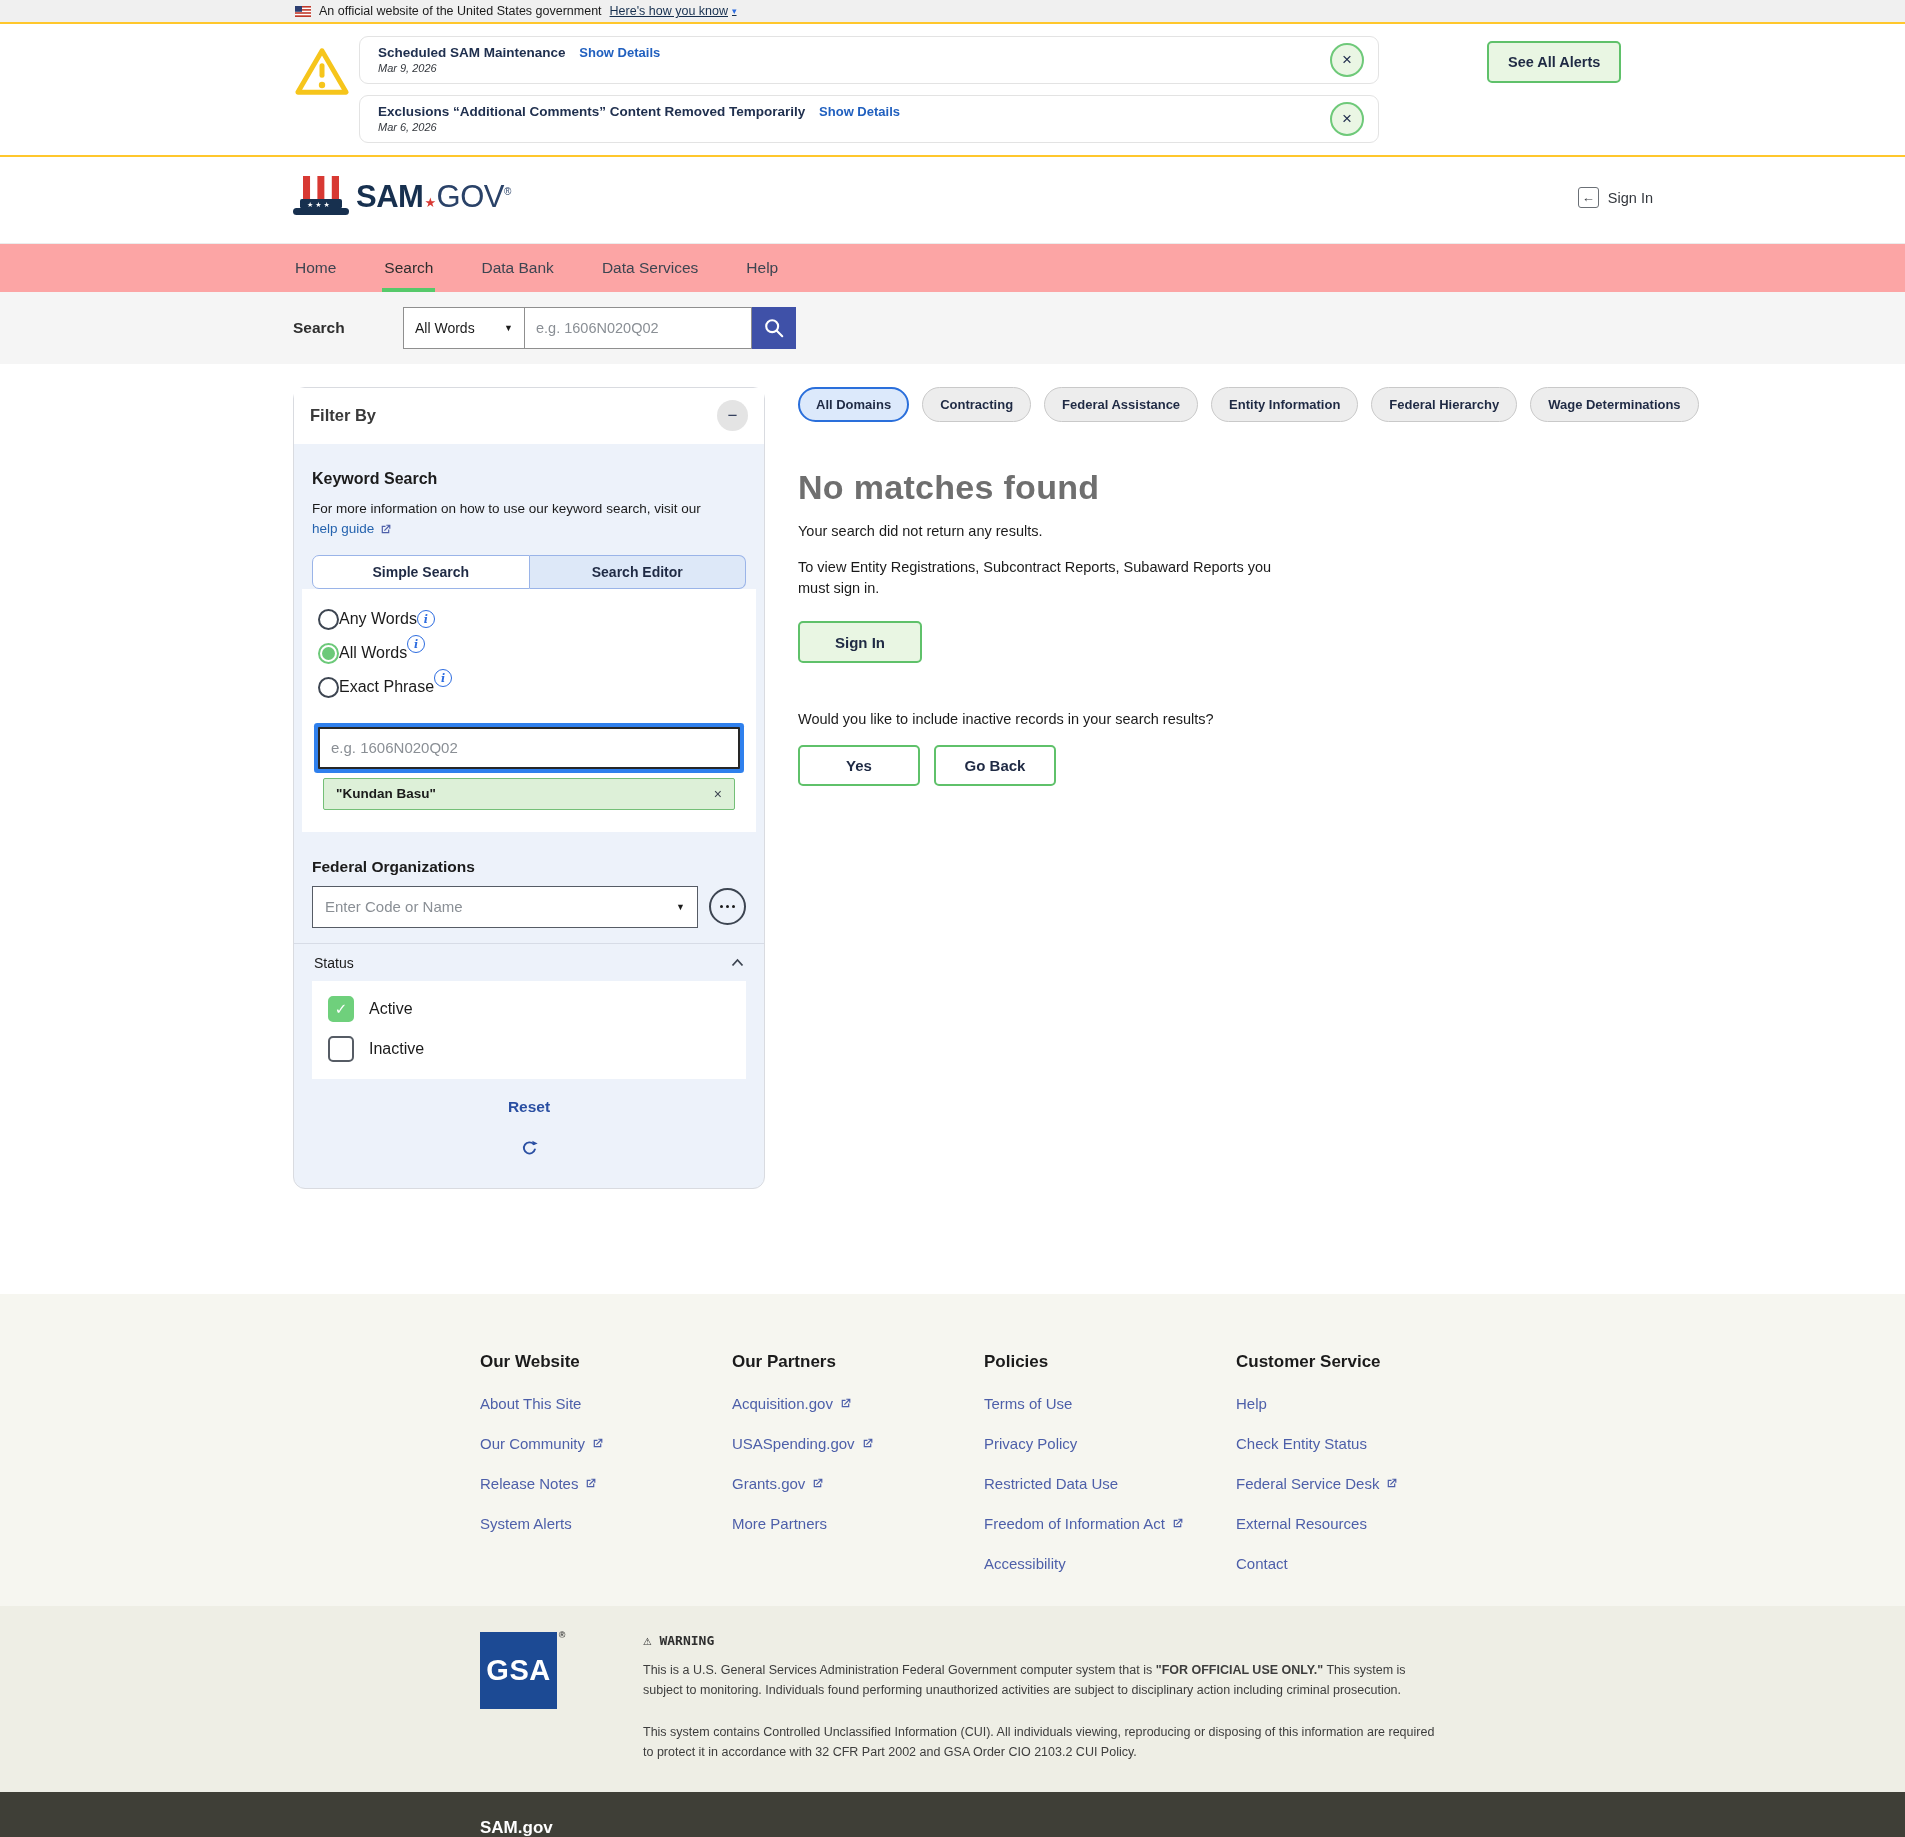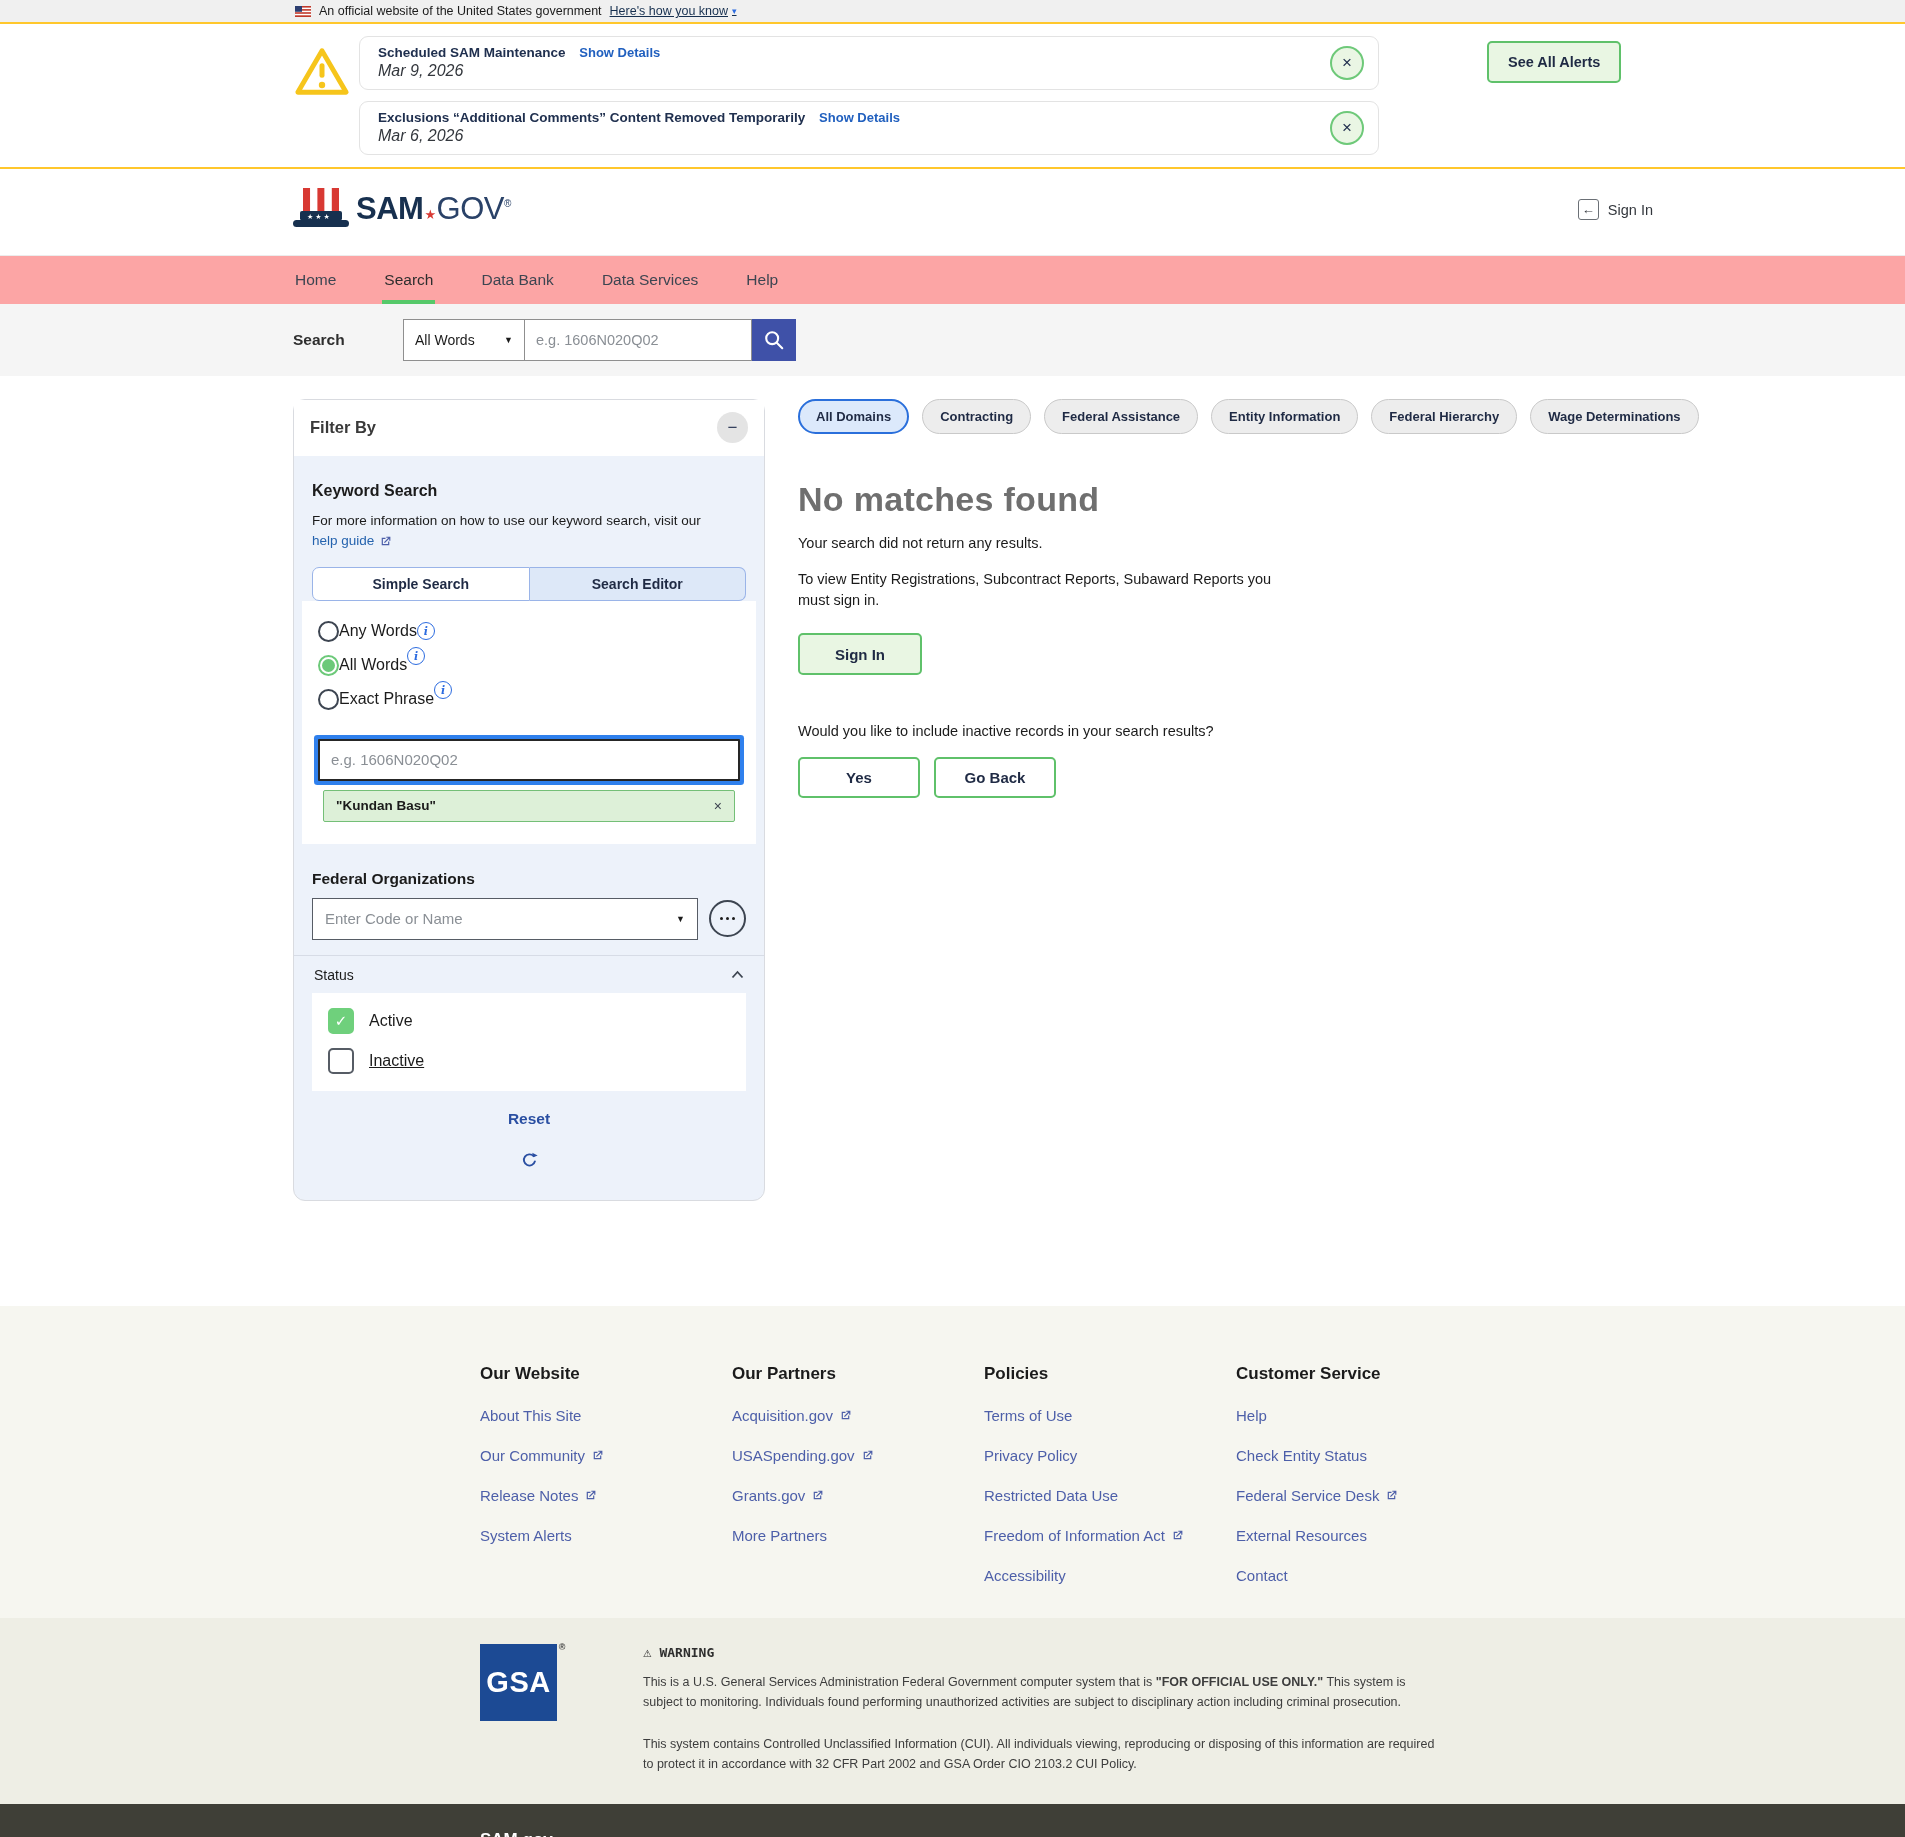--- a/index.html
+++ b/index.html
@@ -26,21 +26,21 @@
   }
   .alert-triangle { width: 62px; padding-top: 8px; flex: 0 0 auto; }
   .alert-list { width: 1020px; margin-left: 4px; }
   .alert-card {
     position: relative; border: 1px solid #e3e3e3; border-radius: 9px;
     padding: 8px 64px 9px 18px; margin-bottom: 11px; background: #fff;
   }
   .alert-card:last-child { margin-bottom: 0; }
   .alert-title { font-size: 13.5px; font-weight: bold; color: #20304f; }
   .alert-title .details { color: #2160bf; margin-left: 10px; font-size: 13px; }
-  .alert-date { font-size: 16px; font-style: italic; color: #33373d; margin-top: 2px; }
+  .alert-date { font-size: 11px; font-style: italic; color: #33373d; margin-top: 2px; }
   .alert-close {
     position: absolute; right: 14px; top: 50%; transform: translateY(-50%);
     width: 34px; height: 34px; border-radius: 50%;
     border: 2px solid #6ec979; background: #eaf6e4;
     display: flex; align-items: center; justify-content: center;
     font-size: 17px; color: #22304f; cursor: pointer;
   }
   .see-all-btn {
     position: absolute; left: 1487px; top: 17px;
     background: #e9f6e3; border: 2px solid #5fc16a; border-radius: 5px;
@@ -153,21 +153,21 @@
   .more-btn {
     width: 37px; height: 37px; border-radius: 50%; border: 2px solid #3d4551; background: transparent;
     display: flex; align-items: center; justify-content: center; gap: 2.5px; cursor: pointer; flex: 0 0 auto;
   }
   .more-btn i { width: 3.5px; height: 3.5px; border-radius: 50%; background: #1b1b1b; }
   .panel-divider { border: none; border-top: 1px solid #d7dce6; margin: 15px -18px 11px; }
   .status-row { display: flex; justify-content: space-between; align-items: center; padding: 0 2px; }
   .status-label { font-size: 14px; color: #1b1b1b; }
   .status-card { background: #fff; margin-top: 10px; padding: 15px 16px 17px; }
   .check-row { display: flex; align-items: center; gap: 15px; margin-bottom: 14px; }
-  .check-row:last-child { margin-bottom: 0; text-decoration: underline; }
+  .check-row:last-child { margin-bottom: 0; }
   .checkbox {
     width: 26px; height: 26px; border-radius: 5px; border: 2px solid #565c65; background: #fff;
     display: flex; align-items: center; justify-content: center; cursor: pointer; flex: 0 0 auto;
   }
   .checkbox.checked { background: #6fd07c; border-color: #6fd07c; color: #fff; font-size: 15px; font-weight: bold; }
   .check-label { font-size: 16px; color: #1b1b1b; }
   .reset-row {
     display: flex; justify-content: flex-end; align-items: center; gap: 24px;
     padding: 19px 4px 17px; color: #2a4fa2; font-weight: bold; font-size: 15.5px; cursor: pointer; flex-direction: column;
   }

